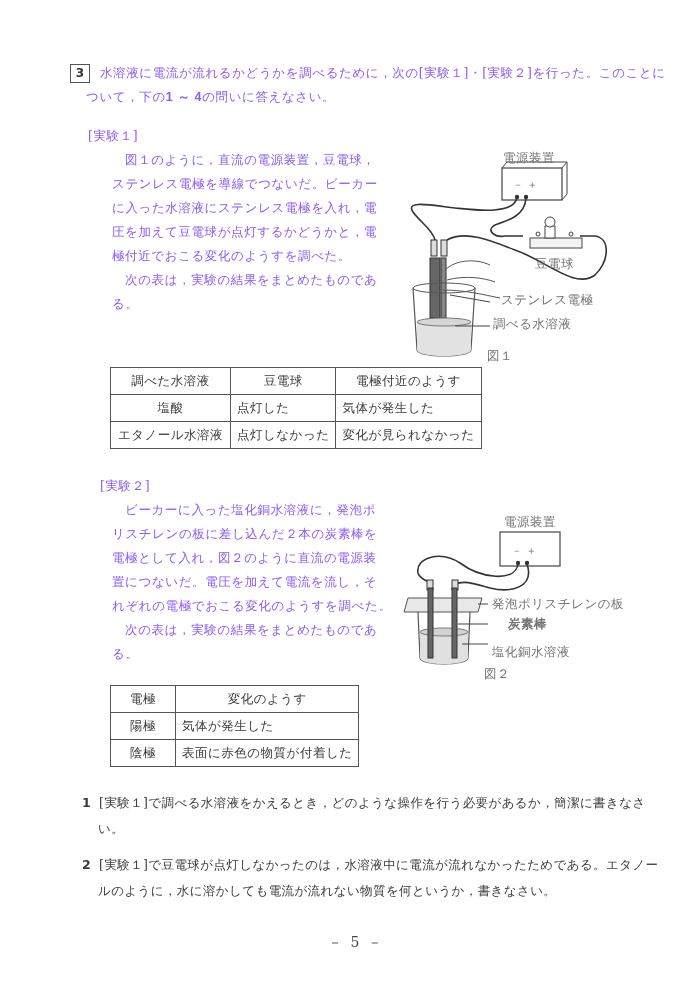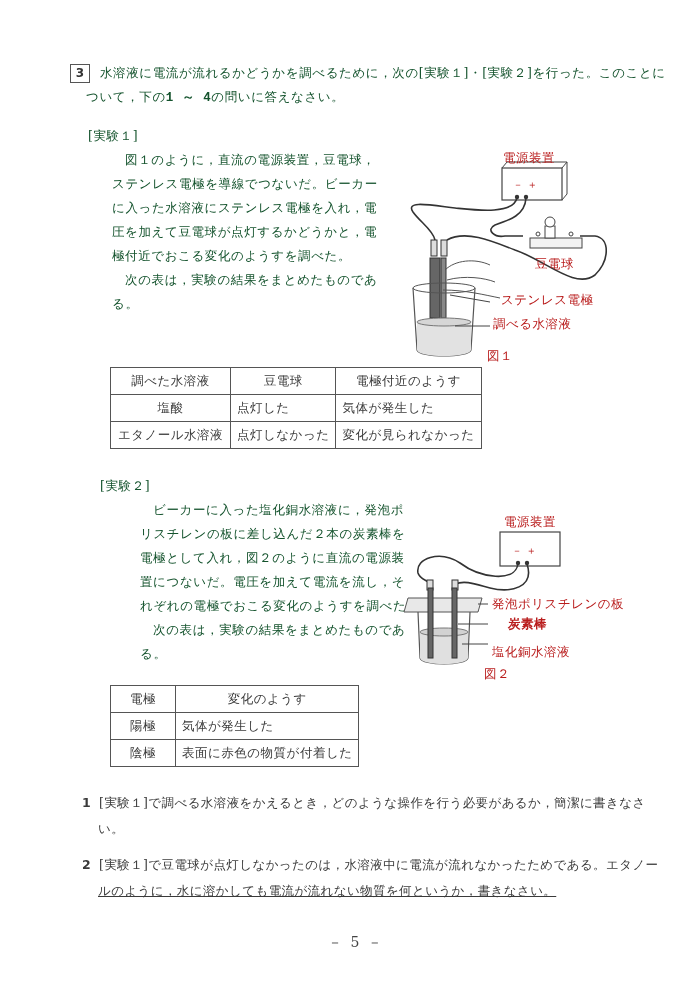--- a/index.html
+++ b/index.html
@@ -2,31 +2,31 @@
 <html><head>
 <meta charset="utf-8">
 <style>
   html, body { margin:0; padding:0; }
   body {
     width:700px; height:989px; position:relative; overflow:hidden;
     background:#ffffff; color:#333;
     font-family:"DejaVu Serif","Liberation Serif",serif;
   }
   .abs { position:absolute; }
-  .txt { font-size:12.5px; line-height:24px; letter-spacing:0.6px; color:#14532d; white-space:nowrap; }
+  .txt { font-size:12.5px; line-height:24px; letter-spacing:0.6px; color:#8b5cf6; white-space:nowrap; }
   .qnum-box {
     position:absolute; left:70px; top:64px; width:18px; height:17px;
     border:1px solid #555; font-family:"DejaVu Sans","Liberation Sans",sans-serif;
     font-size:12px; font-weight:bold; text-align:center; line-height:17px; color:#333;
   }
-  .bold-sans { font-family:Liberation Mono, monospace; font-weight:bold; }
+  .bold-sans { font-family:Liberation Sans, sans-serif; font-weight:bold; }
   table.res { position:absolute; border-collapse:collapse; font-size:12.5px; color:#3a3a3a; }
   table.res td { border:1px solid #555; height:26px; padding:0 6px; white-space:nowrap; letter-spacing:0.5px; }
   table.res td.c { text-align:center; }
-  .fig-label { font-size:12.5px; color:#b91c1c; letter-spacing:0.5px; white-space:nowrap; }
+  .fig-label { font-size:12.5px; color:#737373; letter-spacing:0.5px; white-space:nowrap; }
   .q { font-size:12.5px; line-height:26px; color:#3a3a3a; letter-spacing:0.4px; white-space:nowrap; }
   .qn { font-family:"DejaVu Sans","Liberation Sans",sans-serif; font-weight:bold; margin-right:8px; }
   .page-no { position:absolute; left:328px; top:934px; font-size:14px; color:#444; letter-spacing:2px; }
 </style>
 </head>
 <body>
 
 <div class="qnum-box">3</div>
 <div class="abs txt" style="left:100px; top:61px;">水溶液に電流が流れるかどうかを調べるために，次の[実験１]・[実験２]を行った。このことに</div>
 <div class="abs txt" style="left:86px; top:85px;">
@@ -103,21 +103,21 @@
   </tr>
   <tr>
     <td class="c">エタノール水溶液</td>
     <td>点灯しなかった</td>
     <td>変化が見られなかった</td>
   </tr>
 </tbody>
   </table>
 
 <div class="abs txt" style="left:100px; top:474px;text-align:center;">[実験２]</div>
-<div class="abs" style="left:112px; top:498px;margin-left:28px;">
+<div class="abs" style="left:112px; top:498px;">
   <div class="txt">　ビーカーに入った塩化銅水溶液に，発泡ポ</div>
   <div class="txt">リスチレンの板に差し込んだ２本の炭素棒を</div>
   <div class="txt">電極として入れ，図２のように直流の電源装</div>
   <div class="txt">置につないだ。電圧を加えて電流を流し，そ</div>
   <div class="txt">れぞれの電極でおこる変化のようすを調べた。</div>
   <div class="txt">　次の表は，実験の結果をまとめたものであ</div>
   <div class="txt">る。</div>
 </div>
 
 <div class="abs" style="left:400px; top:508px; width:240px; height:180px;">
@@ -171,16 +171,16 @@
 </tbody>
   </table>
 
 <div class="abs" style="left:82px; top:790px;">
   <div class="q"><span class="qn">1</span><span>[実験１]で調べる水溶液をかえるとき，どのような操作を行う必要があるか，簡潔に書きなさ</span></div>
   <div class="q" style="padding-left:16px;">い。</div>
 </div>
 
 <div class="abs" style="left:82px; top:852px;">
   <div class="q"><span class="qn">2</span><span>[実験１]で豆電球が点灯しなかったのは，水溶液中に電流が流れなかったためである。エタノー</span></div>
-  <div class="q" style="padding-left:16px;text-decoration:underline;">ルのように，水に溶かしても電流が流れない物質を何というか，書きなさい。</div>
+  <div class="q" style="padding-left:16px;">ルのように，水に溶かしても電流が流れない物質を何というか，書きなさい。</div>
 </div>
 
 <div class="page-no">－ 5 －</div>
 
 </body></html>

